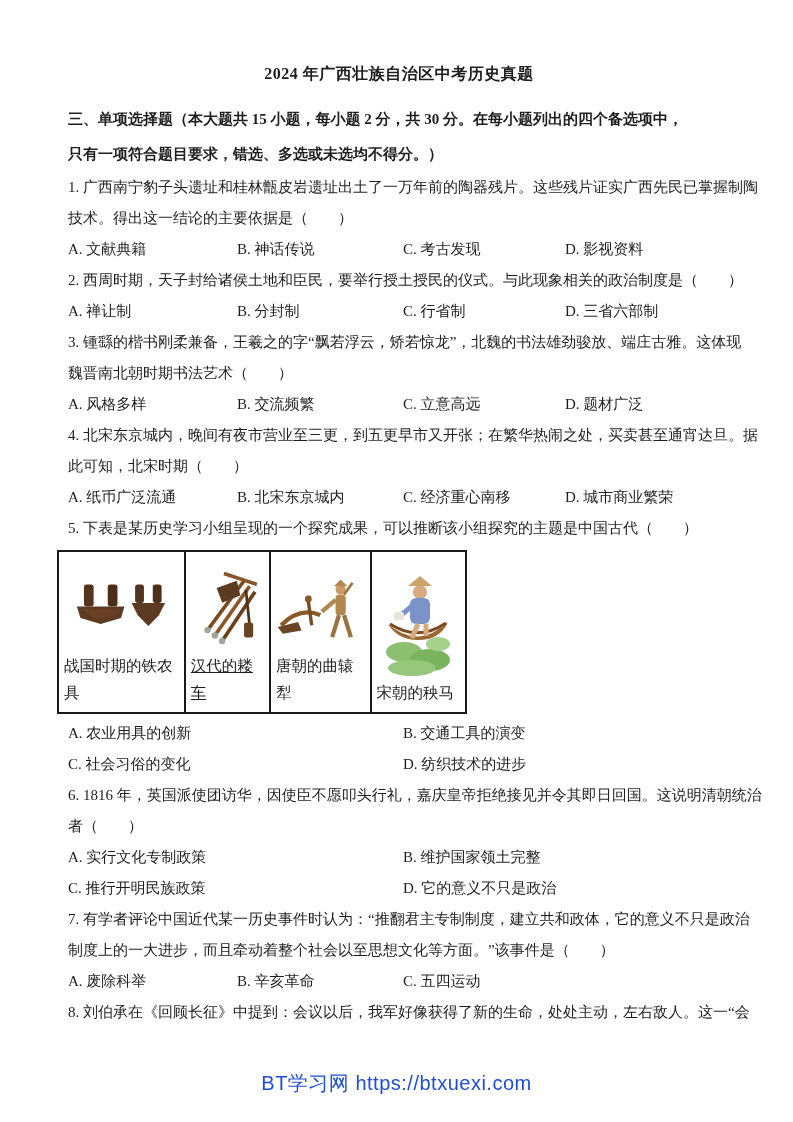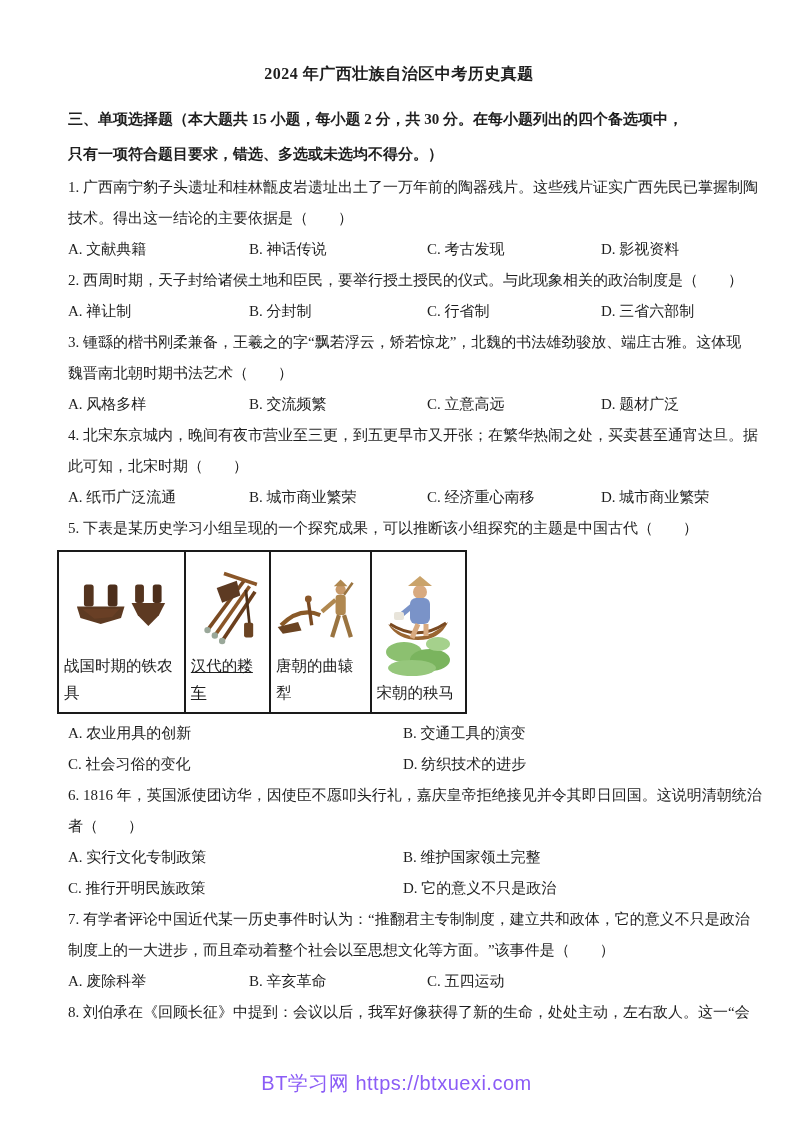--- a/index.html
+++ b/index.html
@@ -19,21 +19,21 @@
     text-align:center;
     font-size:16px; font-weight:bold;
     line-height:28px;
     letter-spacing:0.5px;
   }
   .section-head { margin-top:14px; font-weight:bold; font-size:16.5px; }
   .section-head .tline { line-height:35px; }
   .tline { font-size:15px; line-height:31px; white-space:nowrap; }
   .q { }
   .opts { display:grid; font-size:15px; line-height:31px; }
-  .opts4 { grid-template-columns:169px 166px 162px auto;gap:12px; }
+  .opts4 { grid-template-columns:169px 166px 162px auto; }
   .opts2 { grid-template-columns:335px auto; }
   .opt { white-space:nowrap; }
 
   
   table.ex-table {
     border-collapse:collapse;
     margin:6px 0 4px -11px;
     table-layout:fixed;
     width:410px; height:152px;
     background:#fff;
@@ -45,21 +45,21 @@
   }
   td.c1 { width:125px; } td.c2 { width:84px;text-decoration:underline; } td.c3 { width:99px; } td.c4 { width:94px; }
   .cellbox { display:flex; flex-direction:column; height:100%; }
   .cell-img { flex:1; display:flex; align-items:center; justify-content:center; }
   .cell-cap { font-size:15.5px; line-height:27px; white-space:normal; }
 
   .footer {
     position:absolute; left:0; right:0; top:1070px;
     text-align:center;
     font-family:"Liberation Sans","DejaVu Sans",sans-serif;
-    font-size:20px; color:#8b5cf6;
+    font-size:20px; color:#1d4ed8;
     letter-spacing:0.5px;
   }
 </style>
 </head>
 <body>
 
 <div class="doc">
   <div class="content">
 
     <div class="page-title">2024 年广西壮族自治区中考历史真题</div>
@@ -99,21 +99,21 @@
         <span class="opt">C. 立意高远</span>
         <span class="opt">D. 题材广泛</span>
       </div>
     </div>
 
     <div class="q">
       <div class="tline">4. 北宋东京城内，晚间有夜市营业至三更，到五更早市又开张；在繁华热闹之处，买卖甚至通宵达旦。据</div>
       <div class="tline">此可知，北宋时期（　　）</div>
       <div class="opts opts4">
         <span class="opt">A. 纸币广泛流通</span>
-        <span class="opt">B. 城市商业繁荣</span>
+        <span class="opt">B. 北宋东京城内</span>
         <span class="opt">C. 经济重心南移</span>
         <span class="opt">D. 城市商业繁荣</span>
       </div>
     </div>
 
     <div class="q">
       <div class="tline">5. 下表是某历史学习小组呈现的一个探究成果，可以推断该小组探究的主题是中国古代（　　）</div>
 
       <table class="ex-table">
         <tbody>

